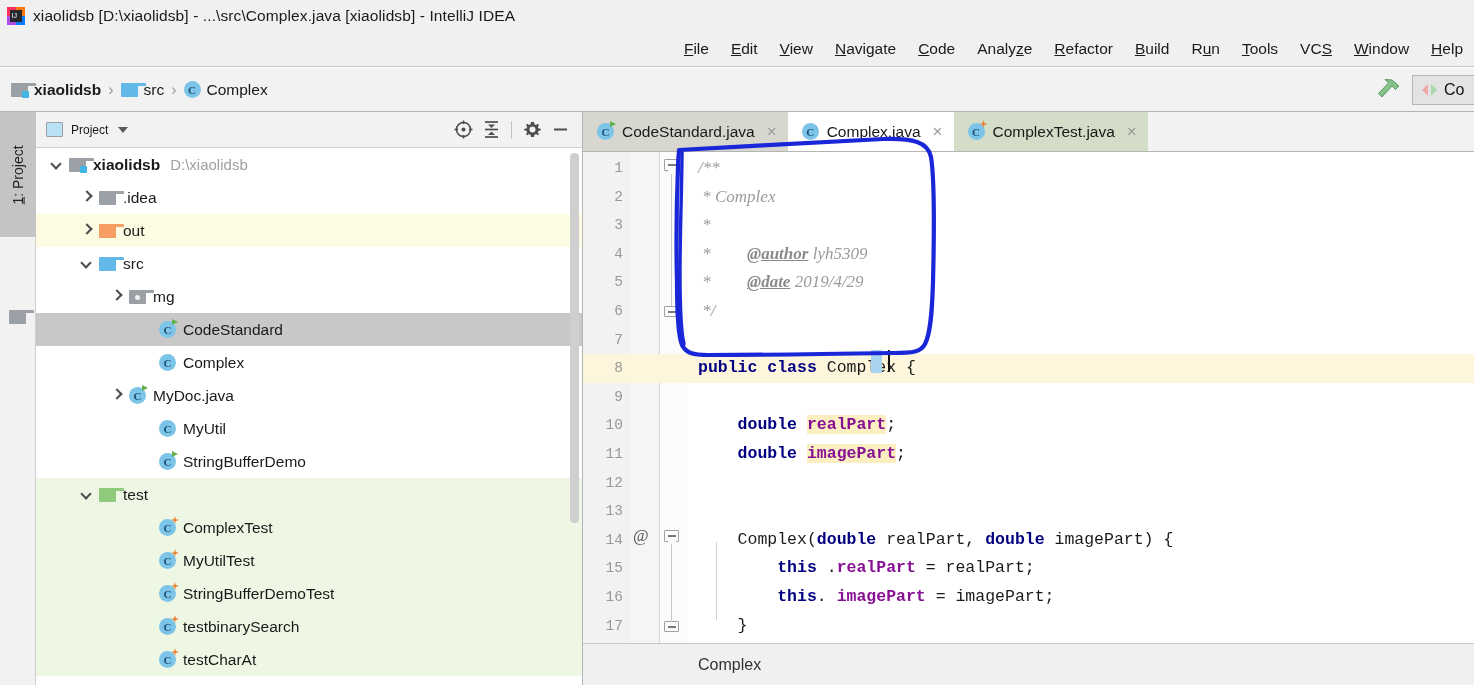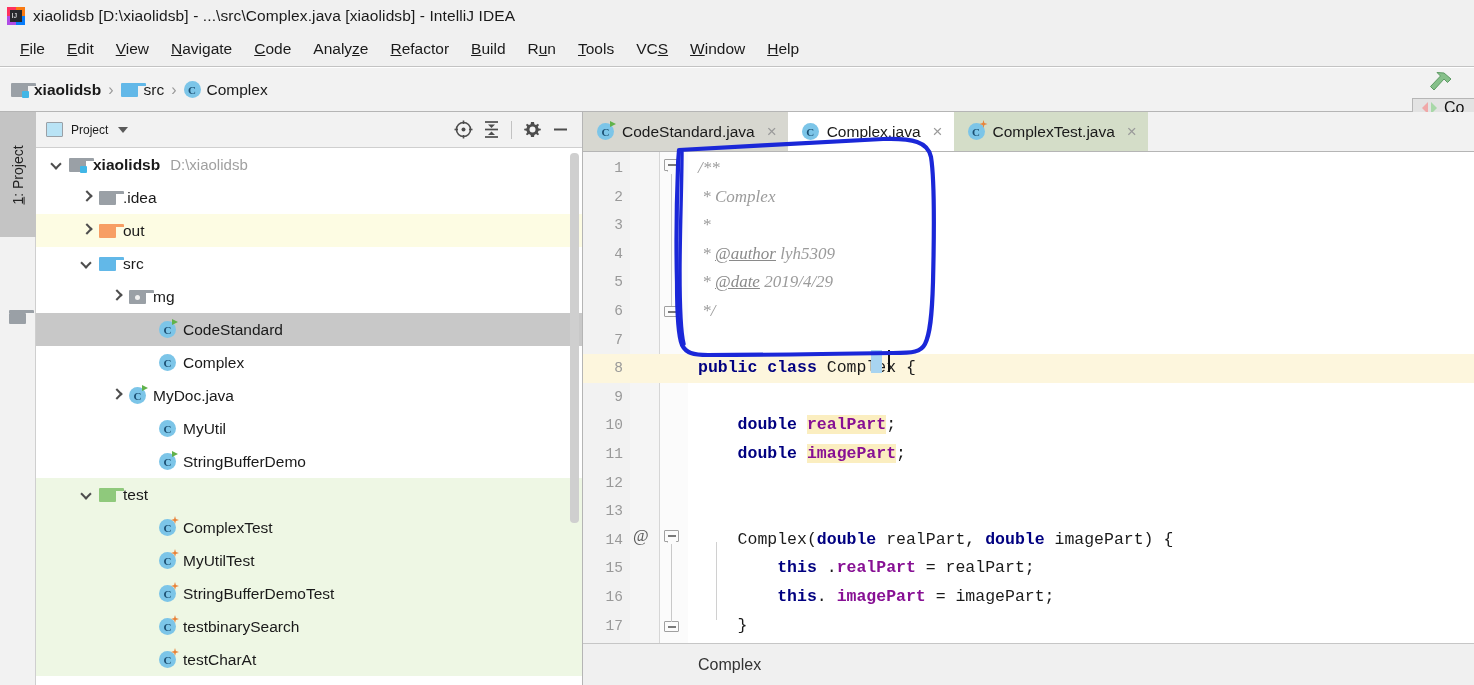--- a/index.html
+++ b/index.html
@@ -27,20 +27,21 @@
   .app-icon .inner { position:absolute; left:3px; top:3px; width:12px; height:12px; background:#27282c; }
   .app-icon .ij { position:absolute; left:4.5px; top:4.5px; color:#fff; font-size:7px; line-height:9px; font-family:"Liberation Sans",sans-serif; }
   .title-text { font-size: 15.5px; color: #1a1a1a; letter-spacing: 0.1px; }
 
   
   .menubar {
     position: absolute; left: 0; top: 31px; width: 1474px; height: 36px;
     background: #f0f0f0;
     display: flex; align-items: center; padding-left: 9px;
     border-bottom: 1px solid #c3c3c3;
+    justify-content: flex-end;
   }
   .menu-item {
     font-size: 15.5px; color: #1a1a1a;
     padding: 3px 11px; cursor: default; white-space: nowrap;
   }
   .menu-item u { text-decoration: underline; text-underline-offset: 1px; }
 
   
   .navbar {
     position: absolute; left: 0; top: 68px; width: 1474px; height: 44px;
@@ -77,21 +78,21 @@
     border-top: 3.5px solid transparent;
     border-bottom: 3.5px solid transparent;
   }
   .class-ic.test::after {
     content: ''; position: absolute; right: -3px; top: -3px;
     width: 8px; height: 8px;
     background: #e8833a;
     clip-path: polygon(50% 0%, 61% 39%, 100% 50%, 61% 61%, 50% 100%, 39% 61%, 0% 50%, 39% 39%);
   }
 
-  .navbar-right { margin-left: auto; display: flex; align-items: center; height: 100%; flex-direction: column; }
+  .navbar-right { margin-left: auto; display: flex; align-items: center; height: 100%; }
   .hammer { width: 34px; height: 30px; position: relative; margin-right: 8px; }
   .toolwin-btn {
     height: 30px; min-width: 62px; background: #e3e3e3;
     border: 1px solid #b6b6b6; border-right: none;
     display: flex; align-items: center; gap: 6px; padding: 0 8px;
     margin-right: 0;
   }
   .toolwin-label { font-size: 16px; color: #111; }
 
   
@@ -212,21 +213,21 @@
     position: absolute; left: 0; width: 40px; text-align: right;
     font-family: "Liberation Mono", monospace; font-size: 14.5px;
     color: #999999; line-height: 28.6px;
   }
   .code {
     position: absolute; left: 115px; line-height: 28.6px;
     font-family: "Liberation Mono", monospace; font-size: 16.5px;
     white-space: pre; color: #1a1a1a;
   }
   .cm { color: #9b9b9b; font-style: italic; font-family: "Liberation Serif", serif; font-size: 17px; }
-  .cmtag { color: #8a8a8a; font-style: italic; font-weight: normal; text-decoration: underline; font-family: "Liberation Serif", serif; font-size: 17px; }
+  .cmtag { color: #8a8a8a; font-style: italic; font-weight: bold; text-decoration: underline; font-family: "Liberation Serif", serif; font-size: 17px; margin-left: 32px; }
   .kw { color: #000080; font-weight: bold; }
   .fld { color: #871094; font-weight: bold; }
   .hlfld { color: #871094; font-weight: bold; background: #fbeec0; }
   .plain { color: #1a1a1a; }
 
   .fold-marker {
     position: absolute; left: 81px; width: 17px; height: 17px;
   }
   .fold-marker .box {
     position: absolute; left:0; top:0; width: 15px; height: 12px;

